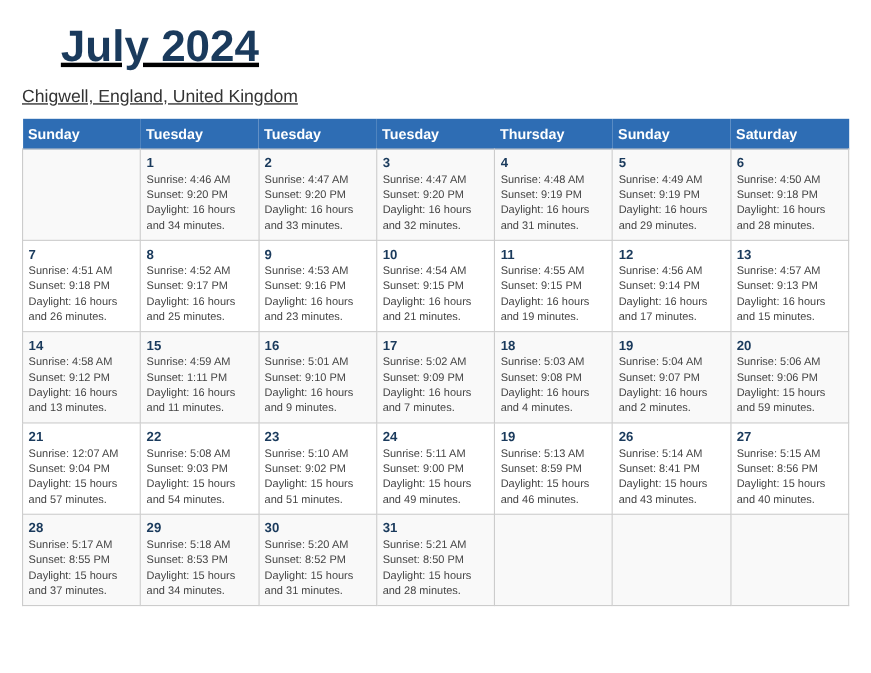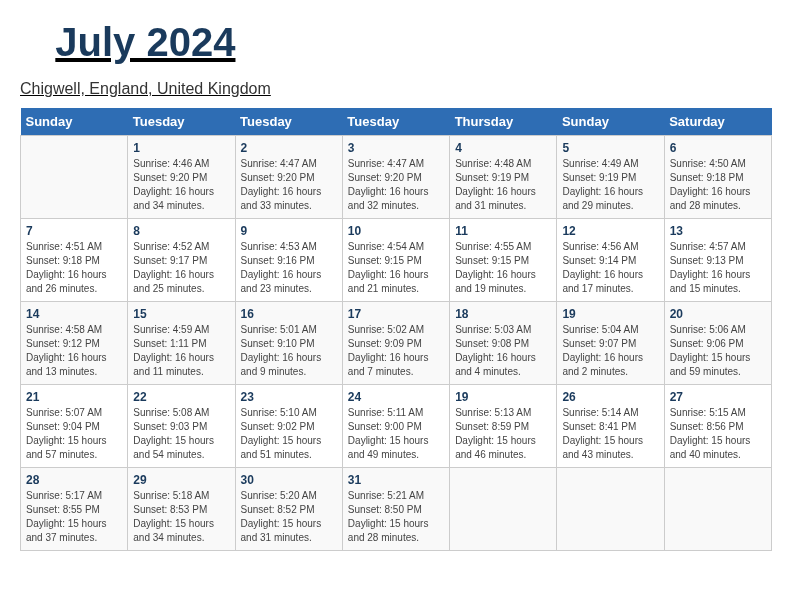--- a/index.html
+++ b/index.html
@@ -265,21 +265,21 @@
           <span class="day-num">20</span>
           <div class="day-detail">Sunrise: 5:06 AM
 Sunset: 9:06 PM
 Daylight: 15 hours
 and 59 minutes.</div>
         </td>
       </tr>
       <tr>
         <td>
           <span class="day-num">21</span>
-          <div class="day-detail">Sunrise: 5:07 AM
+          <div class="day-detail">Sunrise: 12:07 AM
 Sunset: 9:04 PM
 Daylight: 15 hours
 and 57 minutes.</div>
         </td>
         <td>
           <span class="day-num">22</span>
           <div class="day-detail">Sunrise: 5:08 AM
 Sunset: 9:03 PM
 Daylight: 15 hours
 and 54 minutes.</div>

